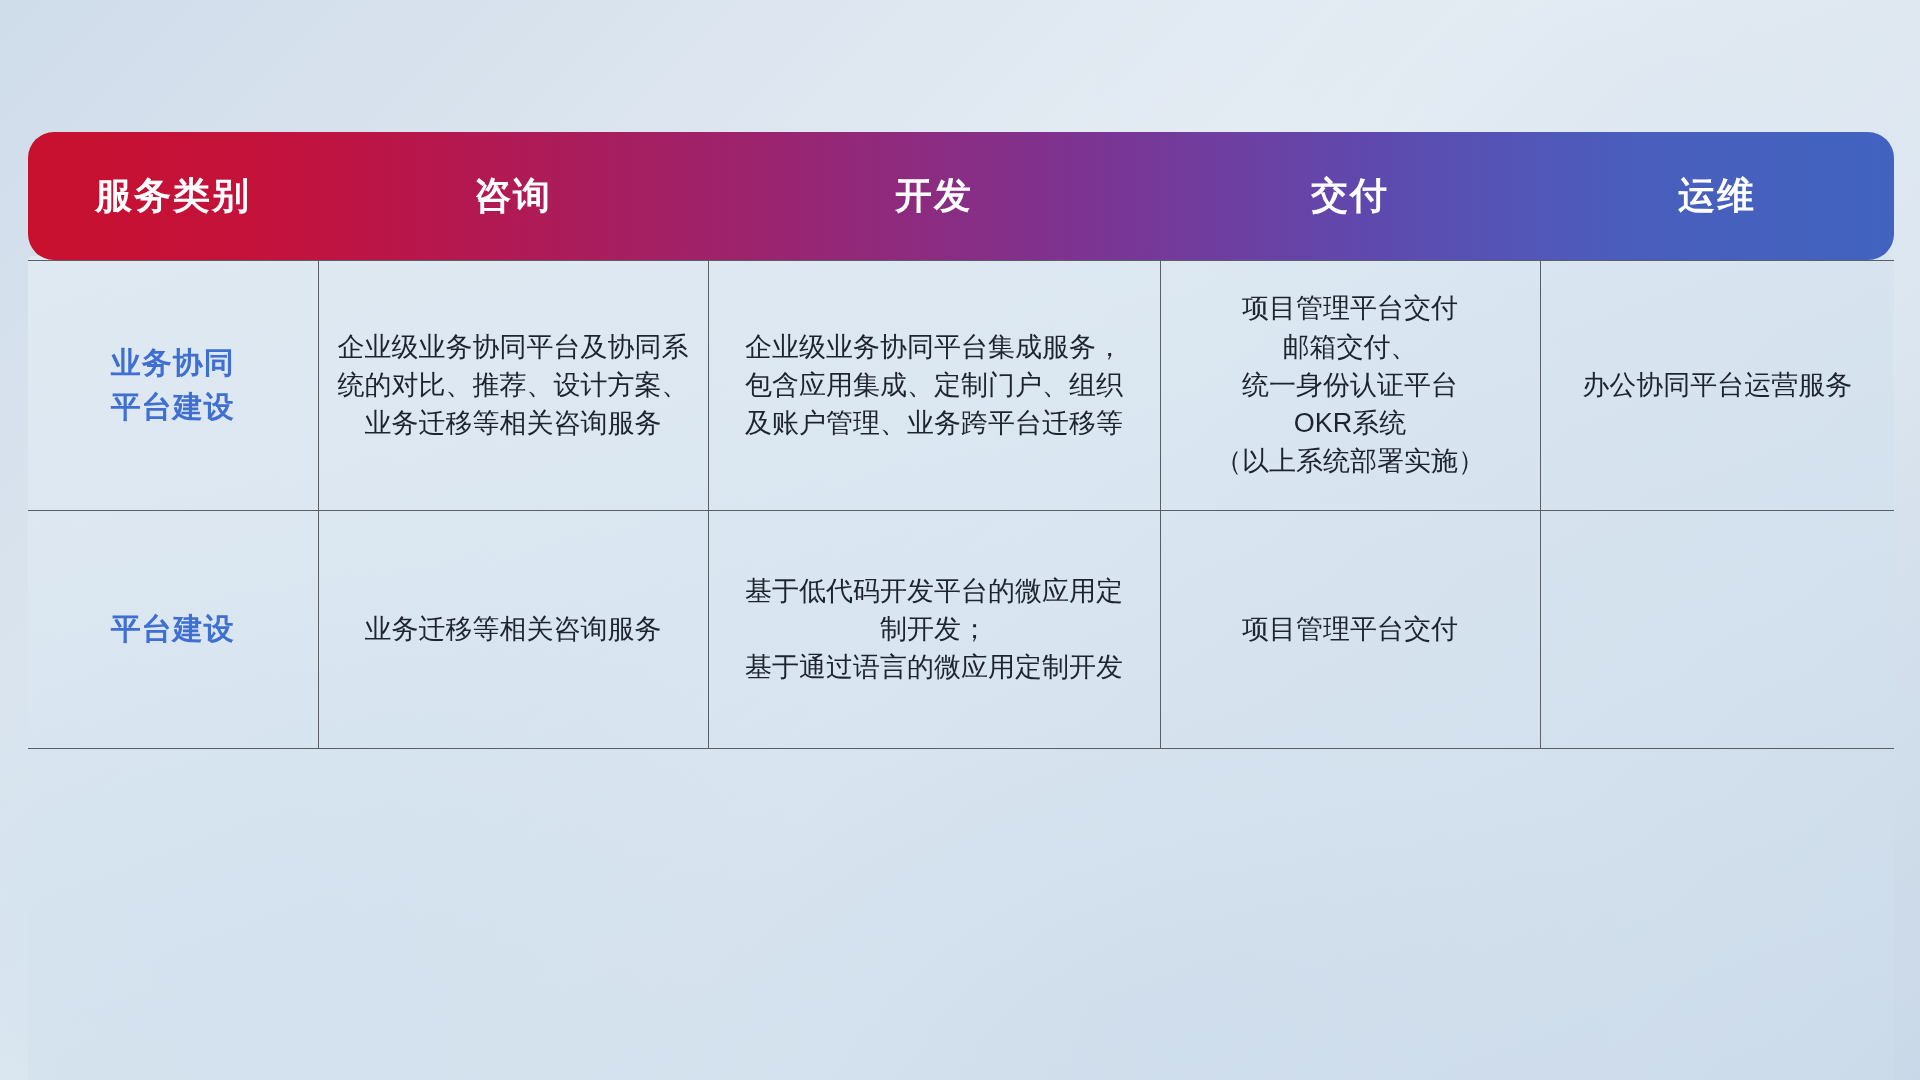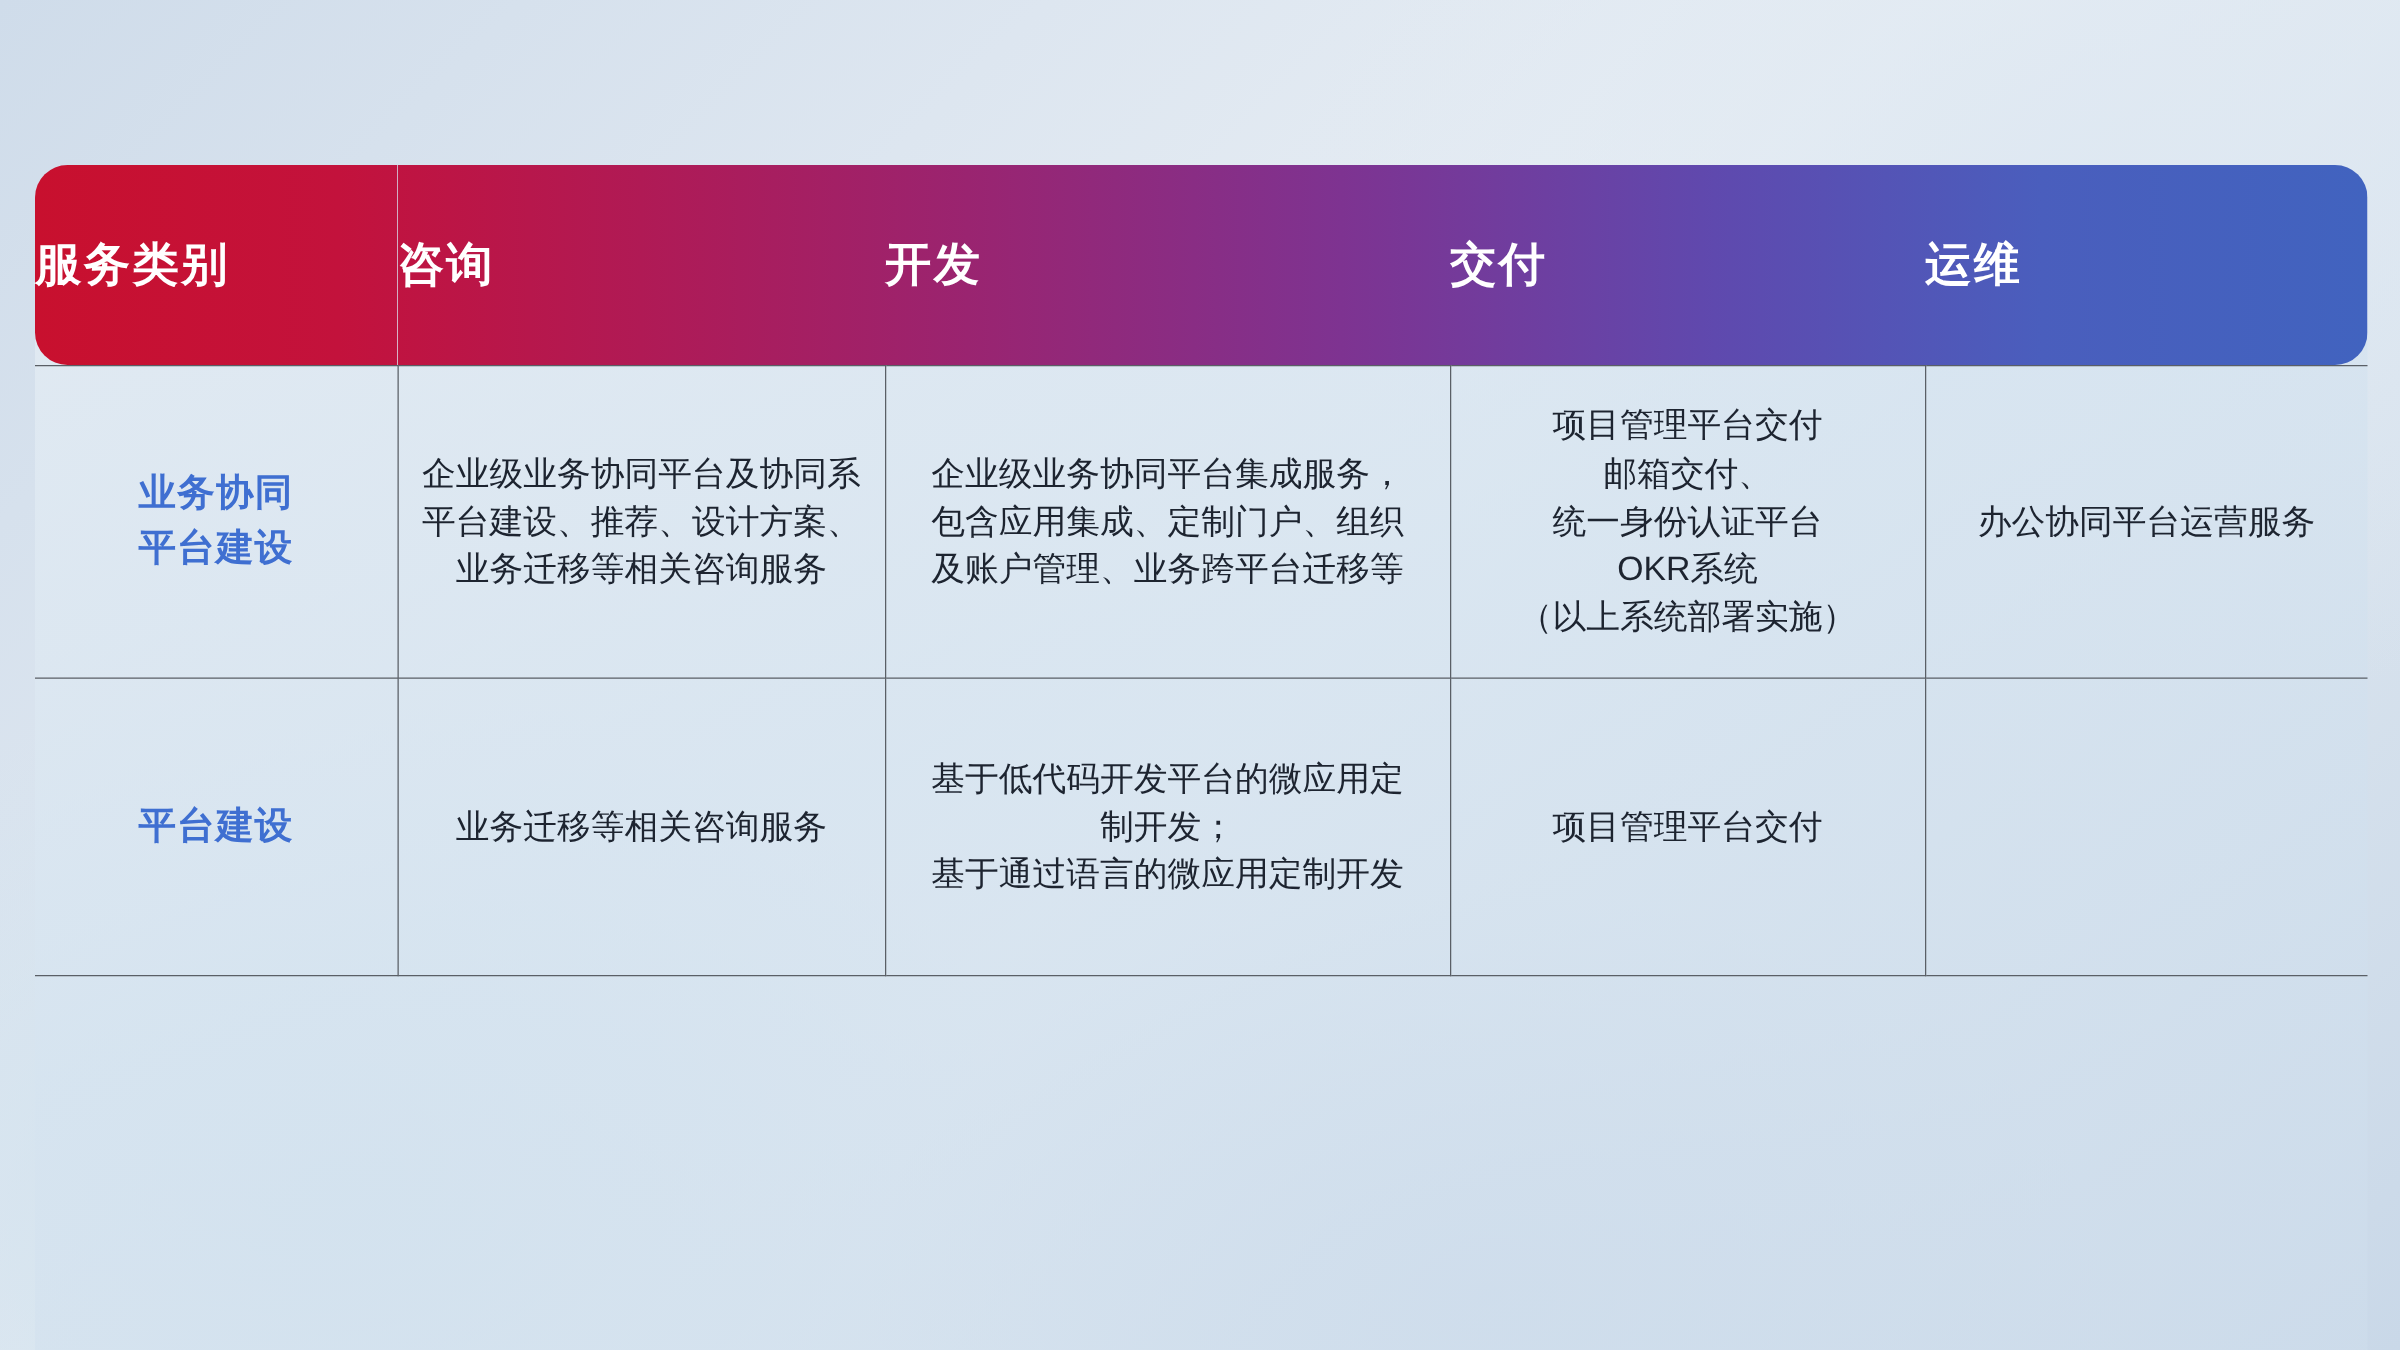--- a/index.html
+++ b/index.html
@@ -47,26 +47,26 @@
   }
 
   table {
     position: relative;
     width: 1866px;
     border-collapse: collapse;
     table-layout: fixed;
   }
 
   thead th {
-    height: 160px;
+    height: 128px;
     color: #ffffff;
     font-size: 37px;
     font-weight: bold;
     letter-spacing: 2px;
-    text-align: left;
+    text-align: center;
     vertical-align: middle;
     border: none;
     position: relative;
   }
 
   thead tr {
     background: linear-gradient(90deg,
       #c8102e 0%,
       #c3123c 13%,
       #b01a55 26%,
@@ -142,21 +142,21 @@
           <th>开发</th>
           <th>交付</th>
           <th>运维</th>
         </tr>
       </thead>
       <tbody>
         <tr class="r0">
           <td class="cat cell-text">业务协同
 平台建设</td>
           <td class="cell-text">企业级业务协同平台及协同系
-平台建设、推荐、设计方案、
+统的对比、推荐、设计方案、
 业务迁移等相关咨询服务</td>
           <td class="cell-text">企业级业务协同平台集成服务，
 包含应用集成、定制门户、组织
 及账户管理、业务跨平台迁移等</td>
           <td class="cell-text">项目管理平台交付
 邮箱交付、
 统一身份认证平台
 OKR系统
 （以上系统部署实施）</td>
           <td class="cell-text">办公协同平台运营服务</td>

